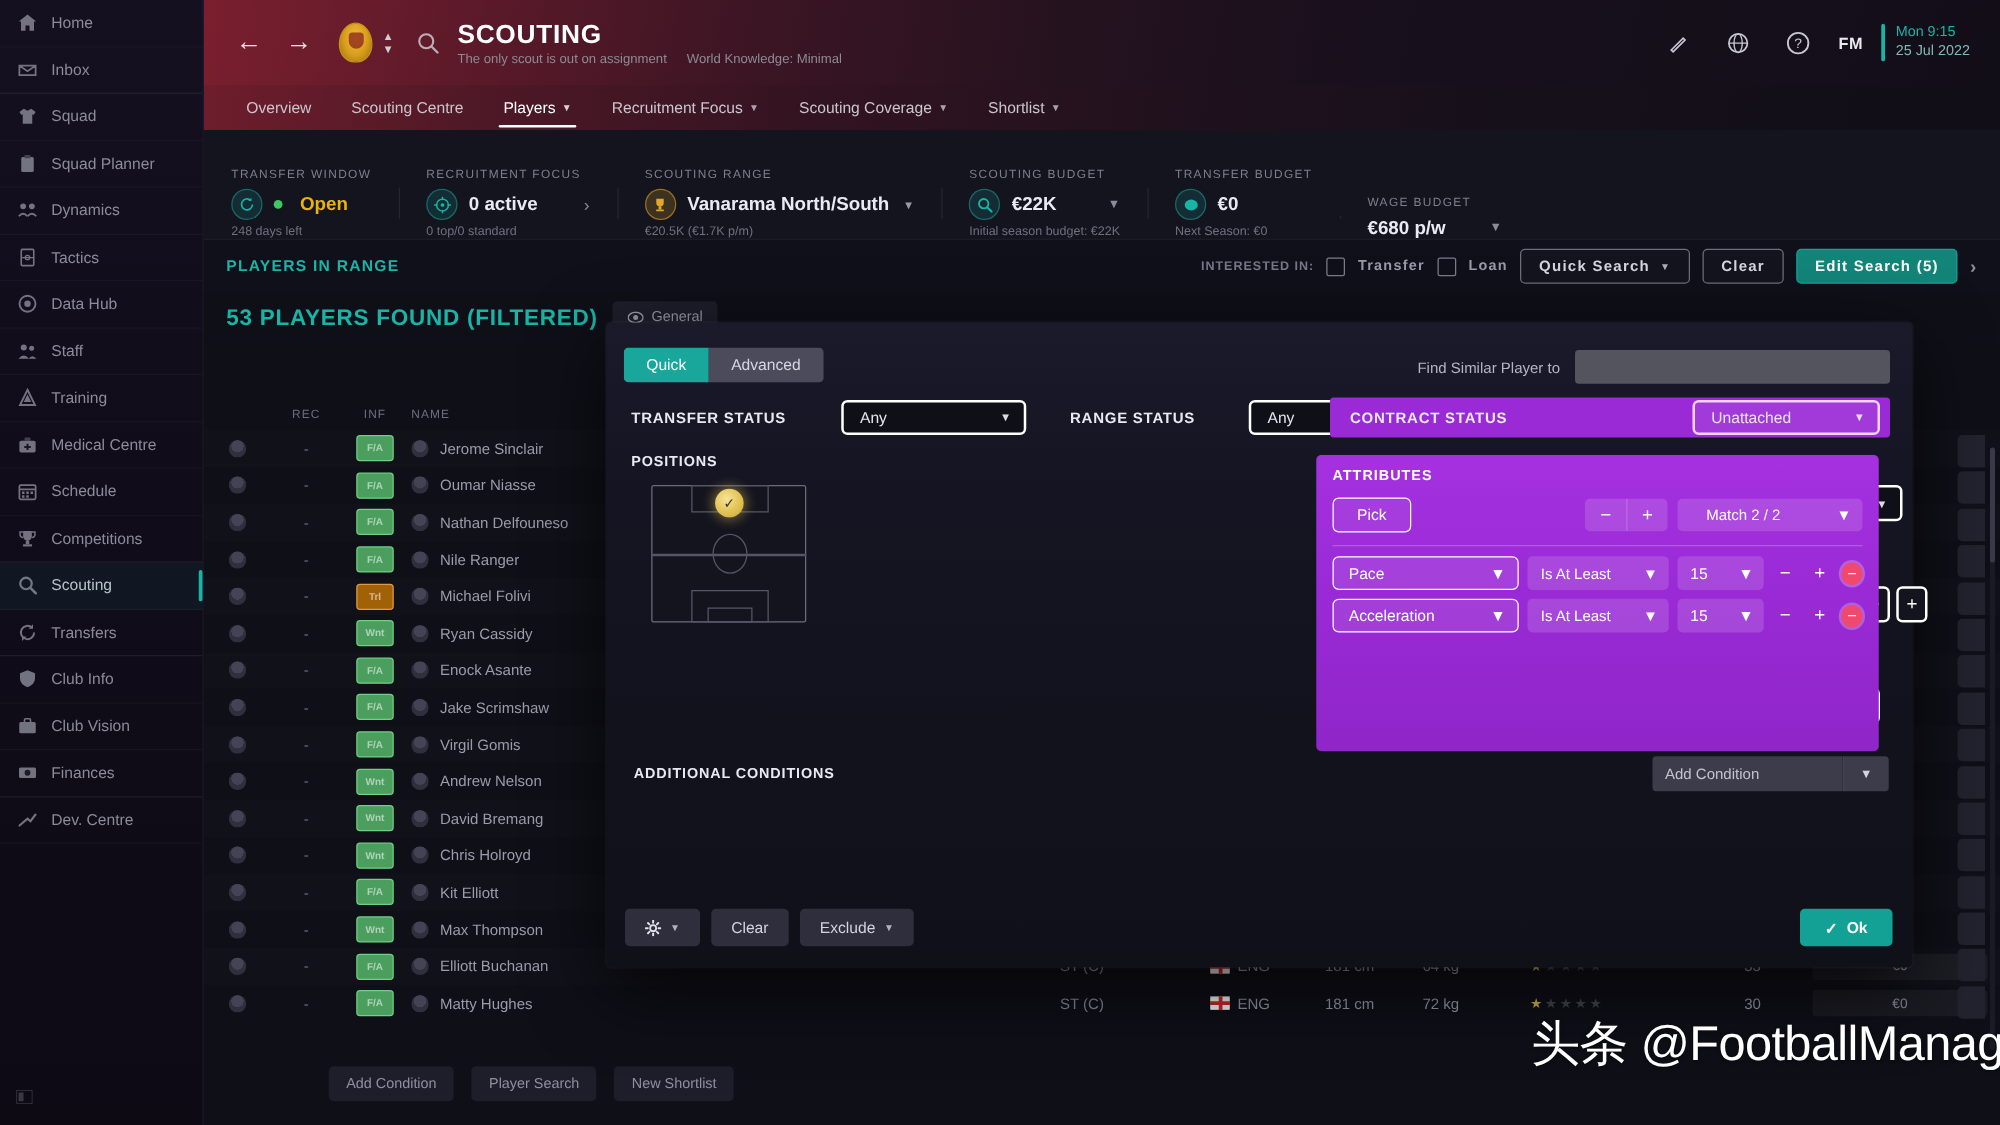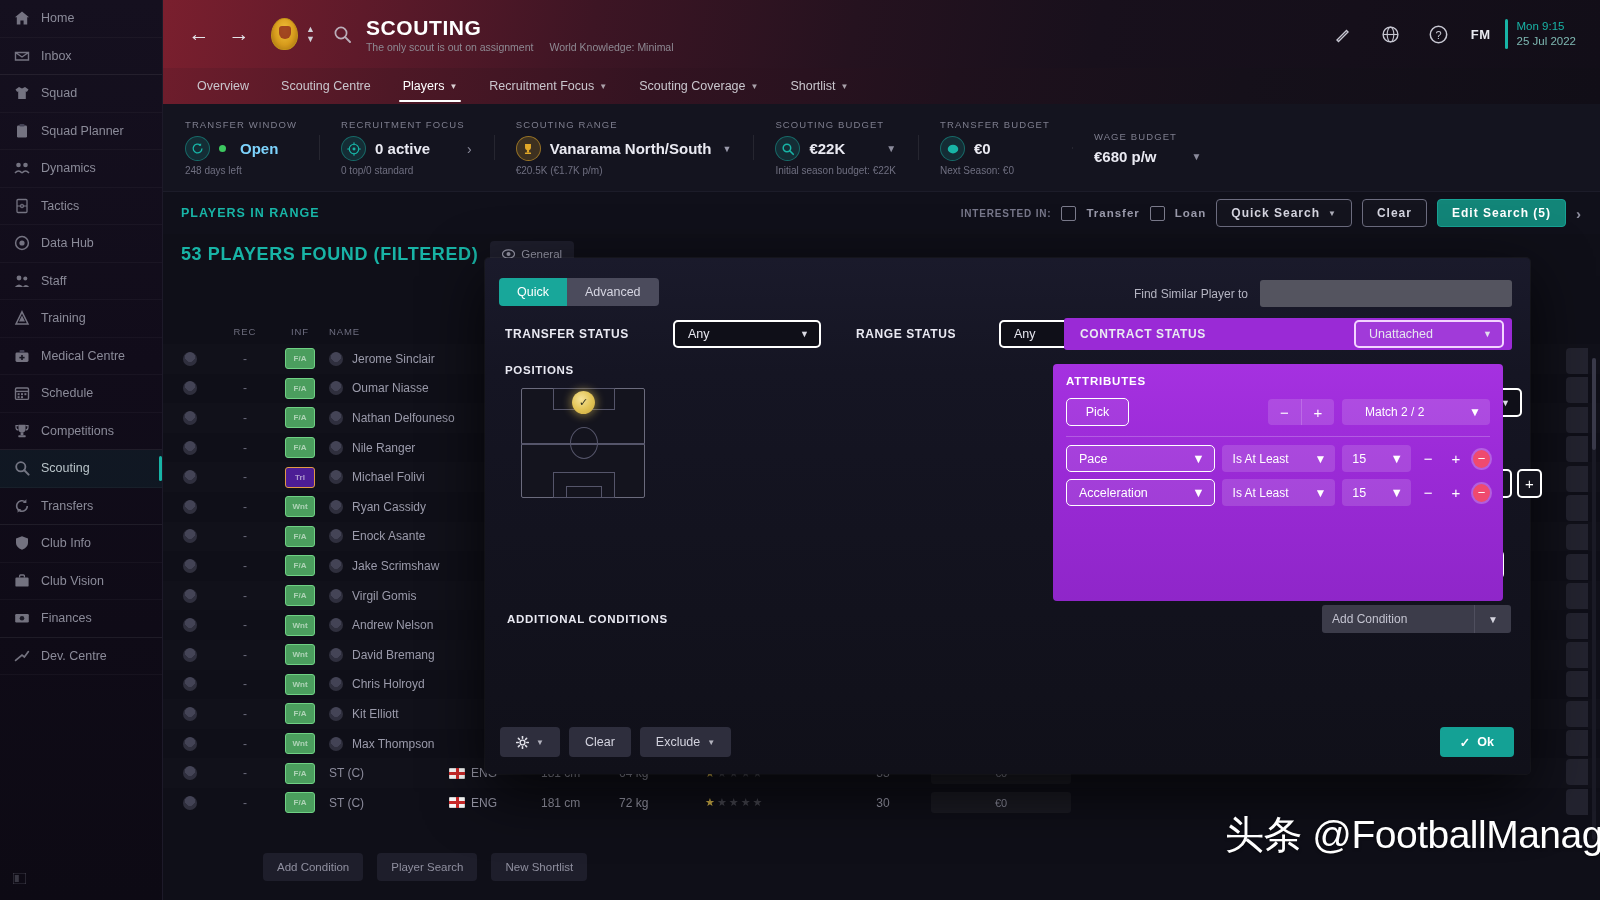--- a/index.html
+++ b/index.html
@@ -105,37 +105,37 @@
   }
   .tab.active { color:#fff; }
   .tab.active:after {
     content:''; position:absolute; left: 12px; right: 12px; bottom: 2px; height: 2.5px;
     background:#fff; border-radius:2px;
   }
   .caret { font-size: 8px; opacity:.8; }
 
   
   .infostrip {
-    display:flex; height: 88px; align-items:center;
+    display:flex; height: 88px; align-items:flex-end;
     background: #14141f; border-bottom: 1px solid #1c1c29;
   }
   .info-cell { position:relative; display:flex; flex-direction:column; justify-content:center; padding: 0 22px; }
   .info-cell + .info-cell:before {
     content:''; position:absolute; left:0; top: 16px; bottom: 16px; width:1px; background: rgba(255,255,255,.08);
   }
   .info-lab { font-size: 9.5px; letter-spacing: 1.1px; color:#7e7e8e; margin-bottom: 6px; text-transform: uppercase;}
   .info-main { display:flex; align-items:center; gap: 9px; }
   .info-circ {
     width: 25px; height: 25px; border-radius:50%;
     background: rgba(24,180,166,.16); border: 1px solid rgba(24,180,166,.45);
     display:flex; align-items:center; justify-content:center; color:#18b4a6; font-size: 12px;
   }
   .info-circ.gold { background: rgba(224,167,40,.2); border-color: rgba(224,167,40,.55); color:#e0a728; }
   .info-val { font-size: 15px; font-weight: bold; color:#eaeaf2; }
-  .info-val.green { color:#7dd3fc; }
+  .info-val.green { color:#eab308; }
   .info-sub { font-size: 10px; color:#6f6f80; margin-top: 4px; padding-left: 0; }
   .dot-green { width:7px; height:7px; border-radius:50%; background:#3dc860; display:inline-block; margin-right:5px; }
   .chev-r { margin-left: auto; color:#8b8b9b; font-size: 14px; padding-left: 28px;}
   .chev-d { color:#8b8b9b; font-size: 10px; margin-left: auto; padding-left: 26px; }
 
   
   .pir {
     display:flex; align-items:center; height: 42px; padding: 0 18px;
     font-size: 12.5px; font-weight: bold; letter-spacing: 1px; color:#18b4a6;
     background:#10101a;
@@ -180,21 +180,21 @@
   .c-w { width: 86px; }
   .c-star { width: 130px; display:flex; align-items:center; gap:2px; }
   .c-age { width: 96px; text-align:center; }
   .c-val { width: 150px; }
   .inf-badge {
     width: 30px; height: 21px; border-radius: 3px;
     background: #4b9e5e; border: 1.5px solid #6fd184;
     display:flex; align-items:center; justify-content:center;
     font-size: 8px; color: rgba(255,255,255,.55); font-weight:bold;
   }
-  .inf-badge.orange { background:#4c1d95; border-color:#e09a45; }
+  .inf-badge.orange { background:#a16207; border-color:#e09a45; }
   .silhouette {
     width: 14px; height: 14px; border-radius: 50%;
     background: radial-gradient(circle at 50% 35%, #55556a 0 42%, transparent 43%), #3a3a4a;
     opacity:.75;
   }
   .flag {
     width: 16px; height: 11px; background:#fff; position:relative; border-radius:1px;
     box-shadow: inset 0 0 0 .5px rgba(0,0,0,.3);
   }
   .flag:before { content:''; position:absolute; left: 6.5px; top:0; bottom:0; width: 3px; background:#cf2b2b; }
@@ -937,20 +937,24 @@
             </span>
           </div>
           <div class="tr">
             <span class="c-sel">
               <span class="silhouette"></span>
             </span>
             <span class="c-rec">-</span>
             <span class="c-inf">
               <span class="inf-badge">F/A</span>
             </span>
+            <span class="c-name">
+              <span class="silhouette"></span>
+              <span>Elliott Buchanan</span>
+            </span>
             <span class="c-pos">ST (C)</span>
             <span class="c-nat">
               <span class="flag"></span>
               <span>ENG</span>
             </span>
             <span class="c-h">181 cm</span>
             <span class="c-w">64 kg</span>
             <span class="c-star">
               <span class="star">★</span>
               <span class="star dim">★</span>
@@ -963,20 +967,24 @@
               <span class="valbox">€0</span>
             </span>
           </div>
           <div class="tr">
             <span class="c-sel">
               <span class="silhouette"></span>
             </span>
             <span class="c-rec">-</span>
             <span class="c-inf">
               <span class="inf-badge">F/A</span>
+            </span>
+            <span class="c-name">
+              <span class="silhouette"></span>
+              <span>Matty Hughes</span>
             </span>
             <span class="c-pos">ST (C)</span>
             <span class="c-nat">
               <span class="flag"></span>
               <span>ENG</span>
             </span>
             <span class="c-h">181 cm</span>
             <span class="c-w">72 kg</span>
             <span class="c-star">
               <span class="star">★</span>

